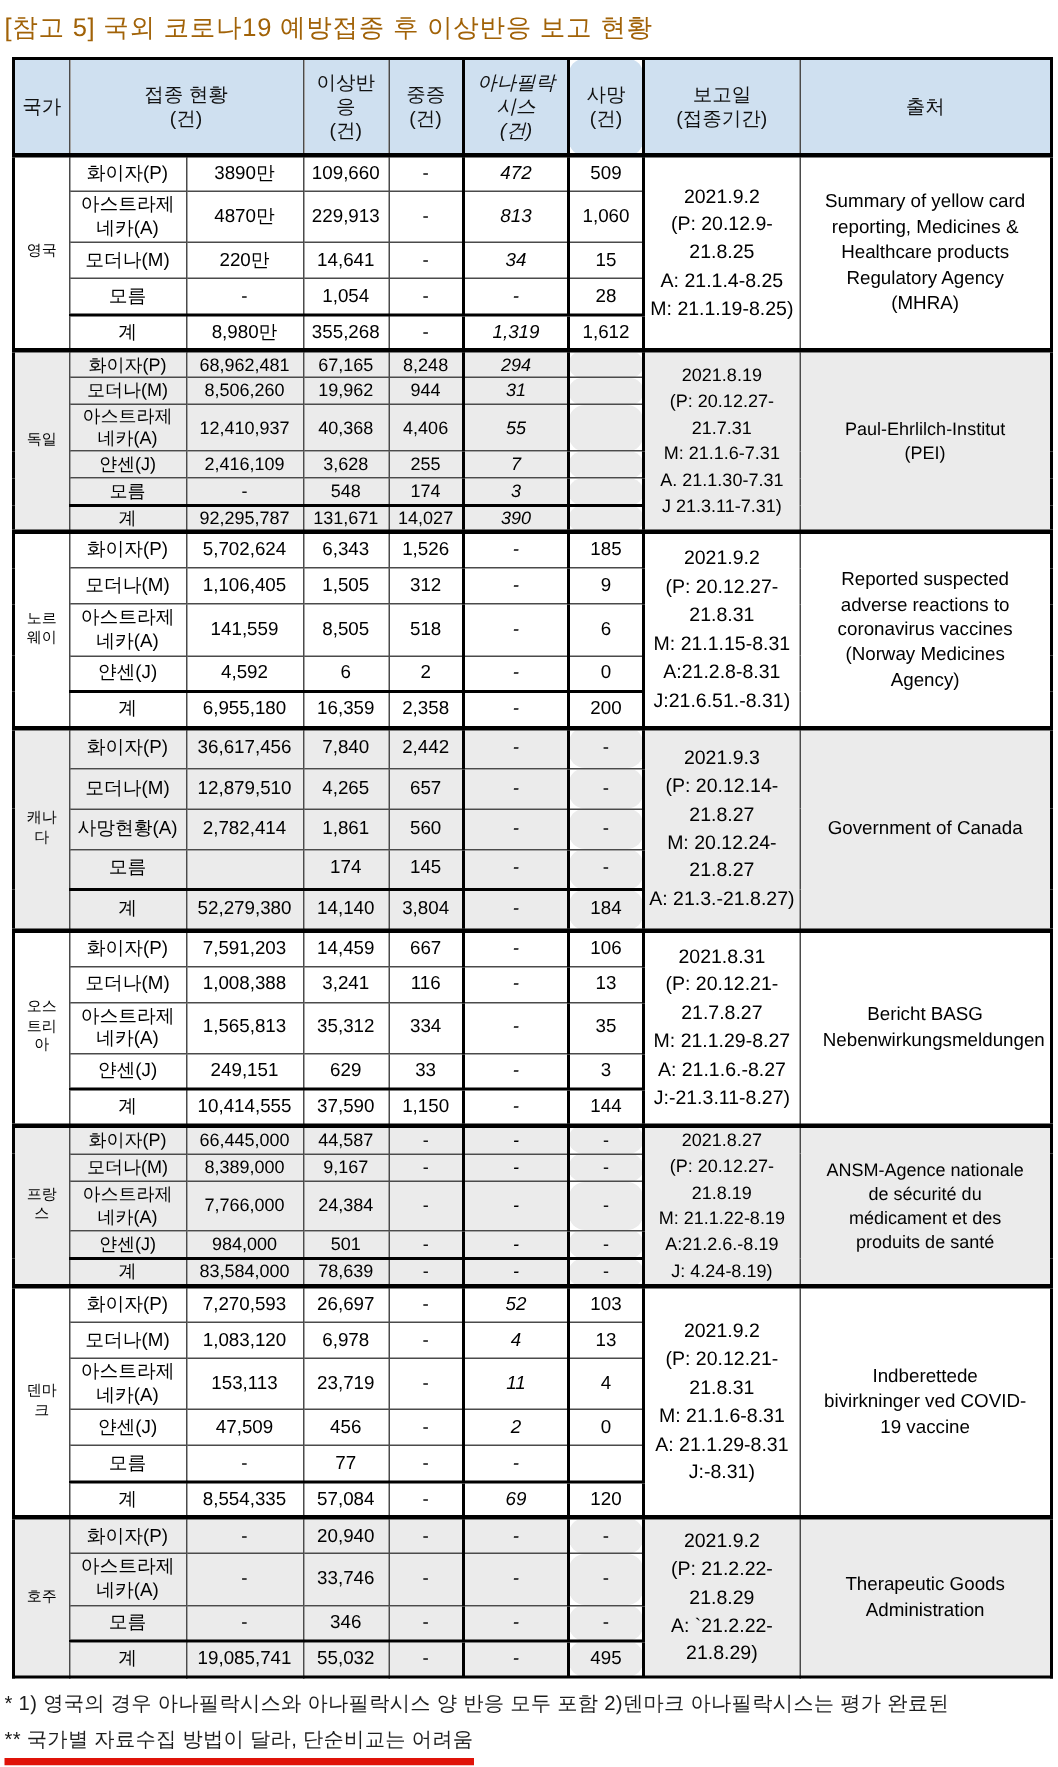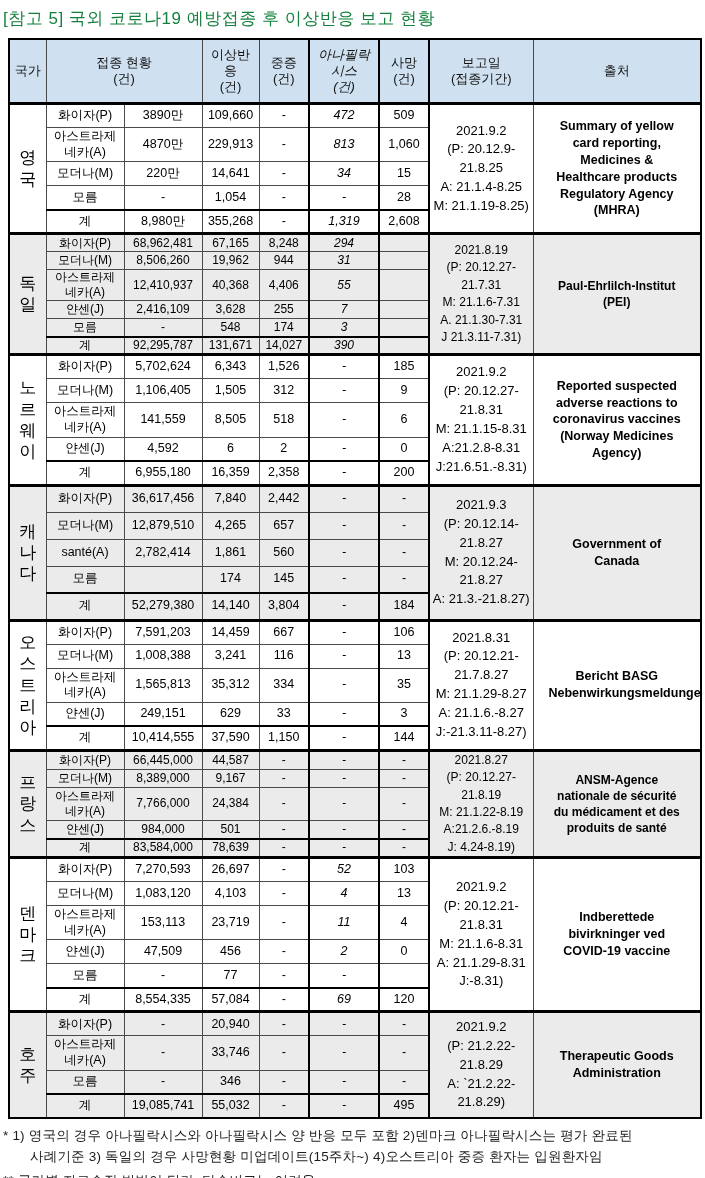--- a/index.html
+++ b/index.html
@@ -8,21 +8,21 @@
     background:#ffffff;
     color:#000;
     font-family:"Liberation Sans","DejaVu Sans",sans-serif;
   }
   .page{width:705px;}
   .page-title{
     font-size:17px;
     font-weight:normal;
     letter-spacing:0.5px;
     margin:7px 0 8px 3px;
-    color:#15803d;
+    color:#a16207;
   }
   table.report{
     border-collapse:collapse;
     table-layout:fixed;
     width:692px;
     margin-left:8px;
     border:2px solid #000;
   }
   col.c-country{width:37px}
   col.c-vaccine{width:78px}
@@ -54,25 +54,25 @@
   tbody tr{height:24px;}
   
   tbody:nth-of-type(2) tr,
   tbody:nth-of-type(6) tr{height:18px;}
   tbody:nth-of-type(2) td,
   tbody:nth-of-type(6) td{font-size:12px;padding-top:0;padding-bottom:0;}
   
   tbody:nth-of-type(4) tr{height:27px;}
   tbody.shaded td, tbody.shaded th{background:#ebebeb;}
   tr.total-row{border-top:2px solid #000;}
-  th.country-name{font-size:17px;}
+  th.country-name{font-size:10px;}
   .col-anaph{border-left:2px solid #000;font-style:italic;}
-  .col-death{border-left:2px solid #000;border-right:2px solid #000;}
+  .col-death{border-left:2px solid #000;border-right:2px solid #000;border-radius:11px;}
   td.cell-report{font-size:13px;line-height:1.45;padding:2px 1px;}
-  td.cell-source{font-size:12.5px;line-height:1.35;padding:2px 15px;font-weight:bold;}
+  td.cell-source{font-size:12.5px;line-height:1.35;padding:2px 15px;}
   .footnotes{
     margin:7px 2px 0 3px;
     font-size:13.5px;
     line-height:1.55;
     color:#1d1d1d;
     letter-spacing:0.2px;
   }
   .fn-line-1{white-space:nowrap;overflow:hidden;width:702px;}
   .fn-line-2{padding-left:27px;white-space:nowrap;overflow:hidden;}
   .fn-line-3{margin-top:3px;}
@@ -161,21 +161,21 @@
           <td>-</td>
           <td class="col-anaph">-</td>
           <td class="col-death">28</td>
         </tr>
         <tr class="total-row">
           <td>계</td>
           <td>8,980만</td>
           <td>355,268</td>
           <td>-</td>
           <td class="col-anaph">1,319</td>
-          <td class="col-death">2,608</td>
+          <td class="col-death">1,612</td>
         </tr>
       </tbody>
       <tbody class="shaded">
         <tr>
           <th rowspan="6" class="country-name">독일</th>
           <td>화이자(P)</td>
           <td>68,962,481</td>
           <td>67,165</td>
           <td>8,248</td>
           <td class="col-anaph">294</td>
@@ -302,21 +302,21 @@
         </tr>
         <tr>
           <td>모더나(M)</td>
           <td>12,879,510</td>
           <td>4,265</td>
           <td>657</td>
           <td class="col-anaph">-</td>
           <td class="col-death">-</td>
         </tr>
         <tr>
-          <td>santé(A)</td>
+          <td>사망현황(A)</td>
           <td>2,782,414</td>
           <td>1,861</td>
           <td>560</td>
           <td class="col-anaph">-</td>
           <td class="col-death">-</td>
         </tr>
         <tr>
           <td>모름</td>
           <td></td>
           <td>174</td>
@@ -452,21 +452,21 @@
 (P: 20.12.21-
 21.8.31
 M: 21.1.6-8.31
 A: 21.1.29-8.31
 J:-8.31)</td>
           <td rowspan="6" class="cell-source">Indberettede bivirkninger ved COVID-19 vaccine</td>
         </tr>
         <tr>
           <td>모더나(M)</td>
           <td>1,083,120</td>
-          <td>4,103</td>
+          <td>6,978</td>
           <td>-</td>
           <td class="col-anaph">4</td>
           <td class="col-death">13</td>
         </tr>
         <tr>
           <td>아스트라제
 네카(A)</td>
           <td>153,113</td>
           <td>23,719</td>
           <td>-</td>
@@ -537,19 +537,18 @@
           <td>55,032</td>
           <td>-</td>
           <td class="col-anaph">-</td>
           <td class="col-death">495</td>
         </tr>
       </tbody>
     </table>
 
   <div class="footnotes">
     <div class="fn-line-1">* 1) 영국의 경우 아나필락시스와 아나필락시스 양 반응 모두 포함 2)덴마크 아나필락시스는 평가 완료된</div>
-    <div class="fn-line-2">사례기준 3) 독일의 경우 사망현황 미업데이트(15주차~) 4)오스트리아 중증 환자는 입원환자임</div>
     <div class="fn-line-3">
       <span class="red-underline">** 국가별 자료수집 방법이 달라, 단순비교는 어려움</span>
     </div>
   </div>
 
 </div>
 
 </body></html>

